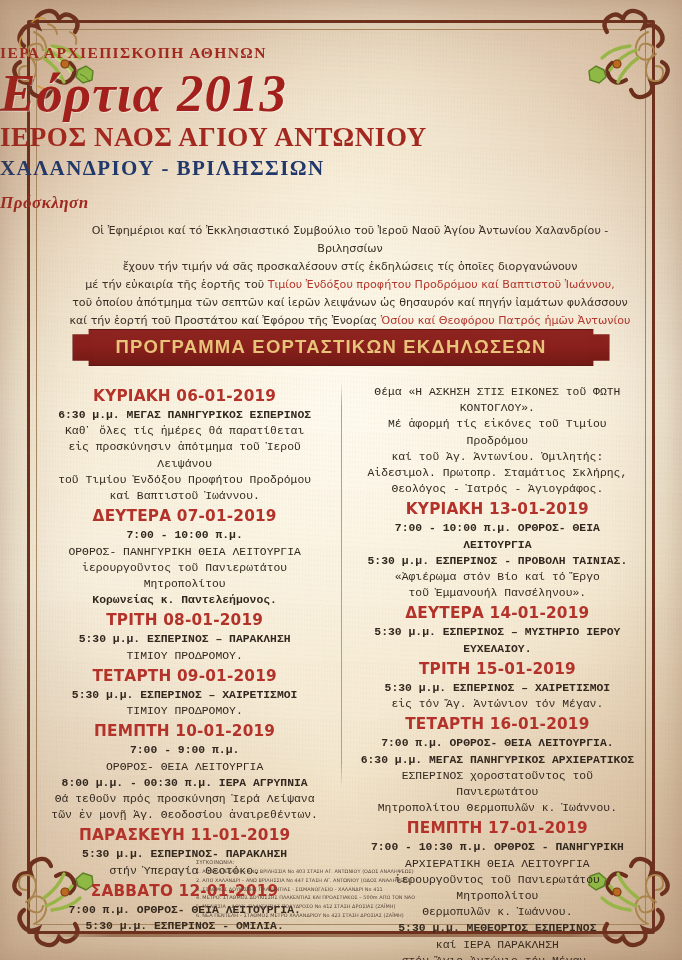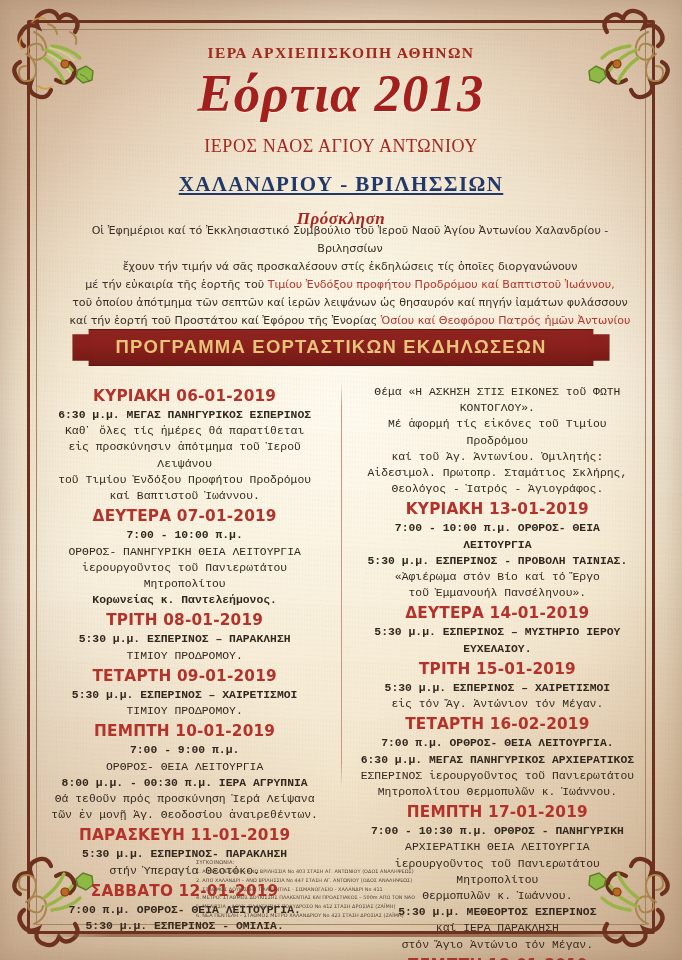--- a/index.html
+++ b/index.html
@@ -52,43 +52,42 @@
     border: 1px solid #a98a63;
     pointer-events: none;
   }
   .corner-orn { position: absolute; width: 108px; height: 108px; pointer-events: none; }
   .c-tl { left: 8px;  top: 2px; }
   .c-tr { right: 8px; top: 2px; transform: scaleX(-1); }
   .c-bl { left: 8px;  bottom: 6px; transform: scaleY(-1); }
   .c-br { right: 8px; bottom: 6px; transform: scale(-1,-1); }
 
   
-  .head { position: absolute; left: 0; right: 0; top: 44px; text-align: center; }
+  .head { position: absolute; left: 0; right: 0; top: 44px; }
   .eparchy {
     color: #a3281f; font-weight: bold; font-size: 15.5px; letter-spacing: 1.4px;
     font-family: "Liberation Serif", "DejaVu Serif", serif;
   }
   .eortia {
     margin-top: 4px;
     color: #a3201c;
     font-family: "Liberation Serif", "DejaVu Serif", serif;
     font-size: 53px; font-style: italic; font-weight: bold;
     letter-spacing: 1px; line-height: 1.05;
     text-shadow: 1px 1px 0 rgba(255,255,255,.45);
   }
   .naos {
-    margin-top: 14px; color: #a3281f; font-weight: normal; font-size: 18px;
+    margin-top: 0; color: #a3281f; font-weight: bold; font-size: 27px;
     letter-spacing: .6px;
     font-family: "Liberation Serif", "DejaVu Serif", serif;
   }
   .locality {
-    margin-top: 15px; color: #21386b; font-weight: bold; font-size: 21px;
+    margin-top: 3px; color: #21386b; font-weight: bold; font-size: 21px;
     letter-spacing: 1.4px;
     font-family: "Liberation Serif", "DejaVu Serif", serif;
-    text-decoration: underline;
   }
 
   
   .prosklisi {
     margin-top: 12px; color: #a3281f; font-size: 17px; font-style: italic;
     font-family: "Liberation Serif", "DejaVu Serif", serif; font-weight: bold;
     letter-spacing: .5px;
   }
   .invite {
     position: absolute; left: 68px; right: 50px; top: 222px;
@@ -311,24 +310,24 @@
         <div class="day">ΚΥΡΙΑΚΗ 13-01-2019</div>
         <div class="ln b">7:00 - 10:00 π.μ.  ΟΡΘΡΟΣ- ΘΕΙΑ ΛΕΙΤΟΥΡΓΙΑ</div>
         <div class="ln b">5:30 μ.μ. ΕΣΠΕΡΙΝΟΣ - ΠΡΟΒΟΛΗ ΤΑΙΝΙΑΣ.</div>
         <div class="ln">«Ἀφιέρωμα στόν Βίο καί τό Ἔργο</div>
         <div class="ln">τοῦ Ἐμμανουήλ Πανσέληνου».</div>
         <div class="day">ΔΕΥΤΕΡΑ 14-01-2019</div>
         <div class="ln b">5:30 μ.μ. ΕΣΠΕΡΙΝΟΣ – ΜΥΣΤΗΡΙΟ ΙΕΡΟΥ ΕΥΧΕΛΑΙΟΥ.</div>
         <div class="day">ΤΡΙΤΗ 15-01-2019</div>
         <div class="ln b">5:30 μ.μ.  ΕΣΠΕΡΙΝΟΣ –  ΧΑΙΡΕΤΙΣΜΟΙ</div>
         <div class="ln">εἰς τόν Ἅγ. Ἀντώνιον τόν Μέγαν.</div>
-        <div class="day">ΤΕΤΑΡΤΗ 16-02-2019</div>
+        <div class="day">ΤΕΤΑΡΤΗ 16-01-2019</div>
         <div class="ln b">7:00 π.μ. ΟΡΘΡΟΣ- ΘΕΙΑ ΛΕΙΤΟΥΡΓΙΑ.</div>
         <div class="ln b">6:30 μ.μ. ΜΕΓΑΣ ΠΑΝΗΓΥΡΙΚΟΣ ΑΡΧΙΕΡΑΤΙΚΟΣ</div>
-        <div class="ln">ΕΣΠΕΡΙΝΟΣ ἱερουργοῦντος τοῦ Πανιερωτάτου</div>
+        <div class="ln">ΕΣΠΕΡΙΝΟΣ χοροστατοῦντος τοῦ Πανιερωτάτου</div>
         <div class="ln">Μητροπολίτου Θερμοπυλῶν κ. Ἰωάννου.</div>
         <div class="day">ΠΕΜΠΤΗ 17-01-2019</div>
         <div class="ln b">7:00 - 10:30 π.μ. ΟΡΘΡΟΣ - ΠΑΝΗΓΥΡΙΚΗ</div>
         <div class="ln">ΑΡΧΙΕΡΑΤΙΚΗ ΘΕΙΑ ΛΕΙΤΟΥΡΓΙΑ</div>
         <div class="ln">ἱερουργοῦντος τοῦ Πανιερωτάτου Μητροπολίτου</div>
         <div class="ln">Θερμοπυλῶν κ. Ἰωάννου.</div>
         <div class="ln b">5:30 μ.μ. ΜΕΘΕΟΡΤΟΣ ΕΣΠΕΡΙΝΟΣ</div>
         <div class="ln">καί ΙΕΡΑ ΠΑΡΑΚΛΗΣΗ</div>
         <div class="ln">στόν Ἅγιο Ἀντώνιο τόν Μέγαν.</div>
         <div class="day">ΠΕΜΠΤΗ 18-01-2019</div>

